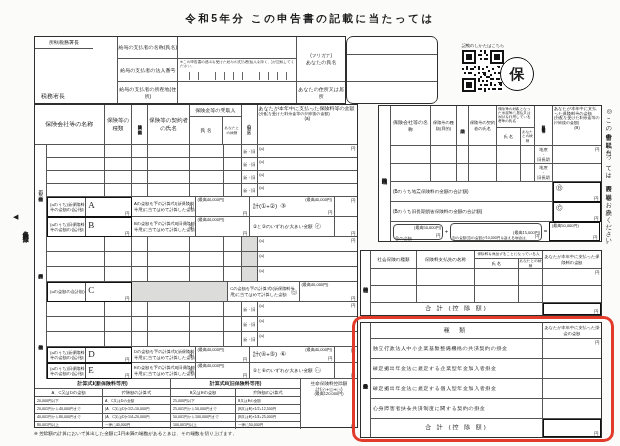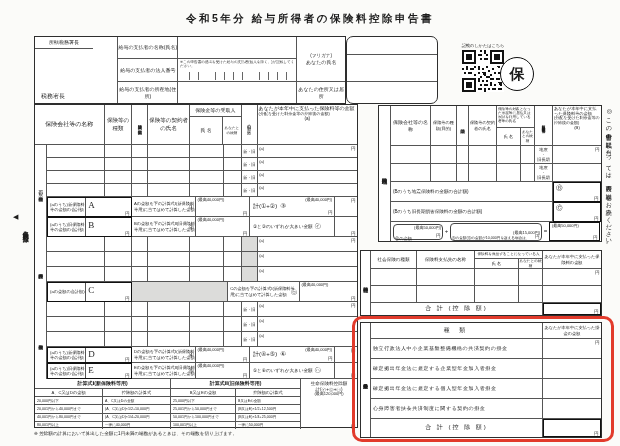--- a/index.html
+++ b/index.html
@@ -31,21 +31,21 @@
 .strip { position:absolute; left:0; border-right:0.8px solid #555; width:12px; display:flex; align-items:center; justify-content:center; }
 .rowlab { padding-left:2px; display:flex; align-items:center; }
 .w58{width:58px}.w28{width:28px}.w16{width:16px}.w42{width:42px}.w34{width:34px}.w18{width:18px}.w100{width:100px}
 .w39{width:39px}.w46{width:46px}.w65{width:65px}.w54{width:54px}.w86{width:86px}.w22{width:22px}
 .w97{width:97px}.w72{width:72px}
 .lh1 { line-height:1.1; }
 </style>
 </head>
 <body>
 
-<div class="abs" style="left:0;top:12px;width:620px;text-align:center;font-weight:bold;font-size:10.5px;letter-spacing:2.5px">令和5年分  給与所得者の保険料控除申告書</div>
+<div class="abs" style="left:0;top:12px;width:620px;text-align:center;font-weight:bold;font-size:10.5px;letter-spacing:2.5px">令和5年分  この申告書の記載に当たっては</div>
 
 <div class="abs blk" style="left:34px;top:36px;width:312px;height:68px">
   <div class="fr" style="height:100%">
 
     <div class="fc" style="width:84px;border-right:0.8px solid #555">
       <div class="ctr f5" style="height:12px;border-bottom:0.8px solid #555;width:58px">所轄税務署長</div>
       <div style="flex:1"></div>
       <div class="f6" style="padding:0 0 2px 6px">税務署長</div>
     </div>
 

